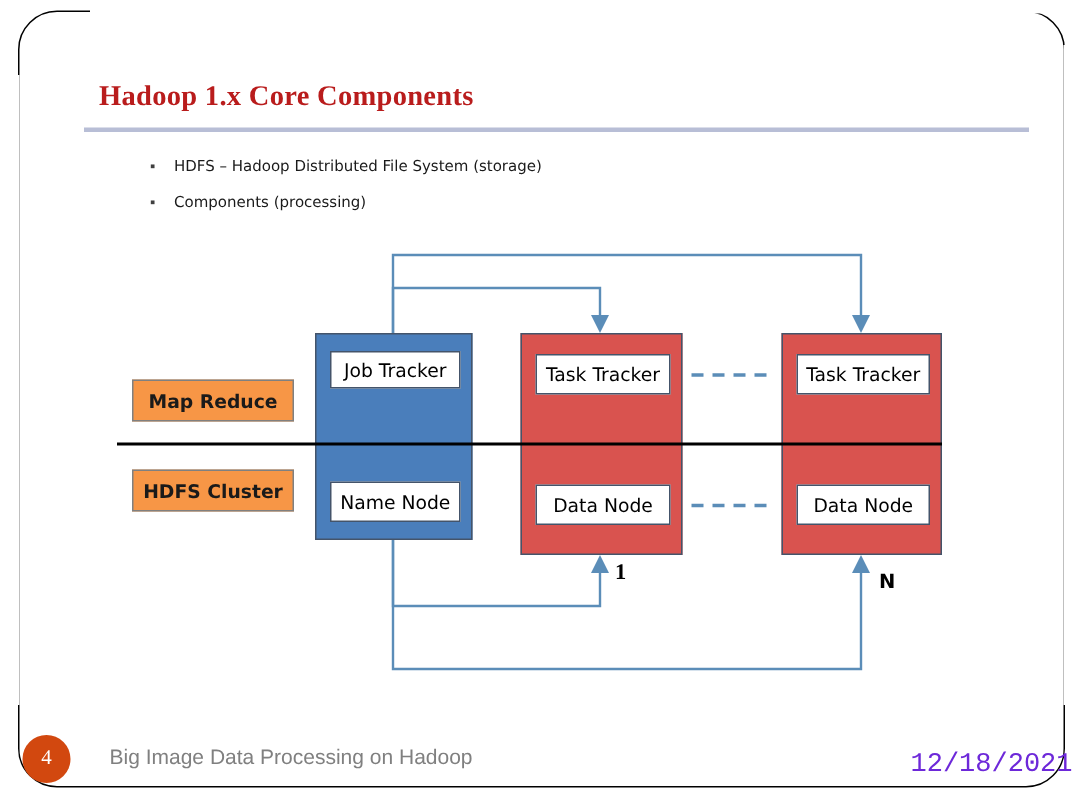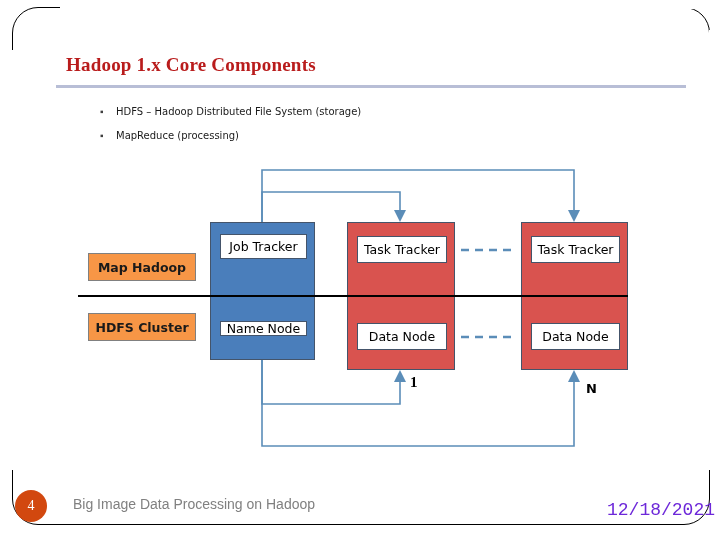--- a/index.html
+++ b/index.html
@@ -143,21 +143,21 @@
     display: flex;
     align-items: center;
     justify-content: center;
     font-family: "DejaVu Sans", sans-serif;
     font-size: 12.5px;
     font-weight: 400;
     color: #000000;
     white-space: nowrap;
   }
   #job-tracker  { left: 9px;  top: 11px; width: 87px;  height: 25px; }
-  #name-node    { left: 9px;  top: 98px; width: 87px;  height: 15px; }
+  #name-node    { left: 9px;  top: 98px; width: 87px;  height: 27px; }
   #task-tracker-1 { left: 9px; top: 13px; width: 90px; height: 27px; }
   #data-node-1    { left: 9px; top: 100px; width: 90px; height: 27px; }
   #task-tracker-n { left: 9px; top: 13px; width: 89px; height: 27px; }
   #data-node-n    { left: 9px; top: 100px; width: 89px; height: 27px; }
 
   #admin-node-label {
     position: absolute;
     left: 0;
     top: 74px;
     width: 105px;
@@ -264,21 +264,21 @@
   <div id="title">Hadoop 1.x Core Components</div>
   <div id="title-rule"></div>
 
   <div id="bullets">
     <div class="bullet-row">
       <span class="bullet-mark">▪</span>
       <span class="bullet-text">HDFS – Hadoop Distributed File System (storage)</span>
     </div>
     <div class="bullet-row">
       <span class="bullet-mark">▪</span>
-      <span class="bullet-text">MapReduce (processing)</span>
+      <span class="bullet-text">Components (processing)</span>
     </div>
   </div>
 
   <div id="diagram">
 
     <svg id="connector-svg" viewBox="0 0 720 540" xmlns="http://www.w3.org/2000/svg">
       <g fill="none" stroke="#5b8db8" stroke-width="1.6">
 
         <path d="M 262 222 L 262 192 L 400 192 L 400 216"></path>
 
@@ -295,21 +295,21 @@
         <polygon points="400,370 394,382 406,382"></polygon>
         <polygon points="574,370 568,382 580,382"></polygon>
       </g>
 
       <g stroke="#5b8db8" stroke-width="2.4" stroke-dasharray="8 6">
         <line x1="461" y1="250" x2="515" y2="250"></line>
         <line x1="461" y1="337" x2="515" y2="337"></line>
       </g>
     </svg>
 
-    <div class="legend-box" id="legend-mapreduce">Map Hadoop</div>
+    <div class="legend-box" id="legend-mapreduce">Map Reduce</div>
     <div class="legend-box" id="legend-hdfs">HDFS Cluster</div>
 
     <div class="node-col" id="admin-node">
       <div class="inner-box" id="job-tracker">Job Tracker</div>
       <div class="inner-box" id="name-node">Name Node</div>
     </div>
 
     <div class="node-col" id="worker-1">
       <div class="inner-box" id="task-tracker-1">Task Tracker</div>
       <div class="inner-box" id="data-node-1">Data Node</div>

